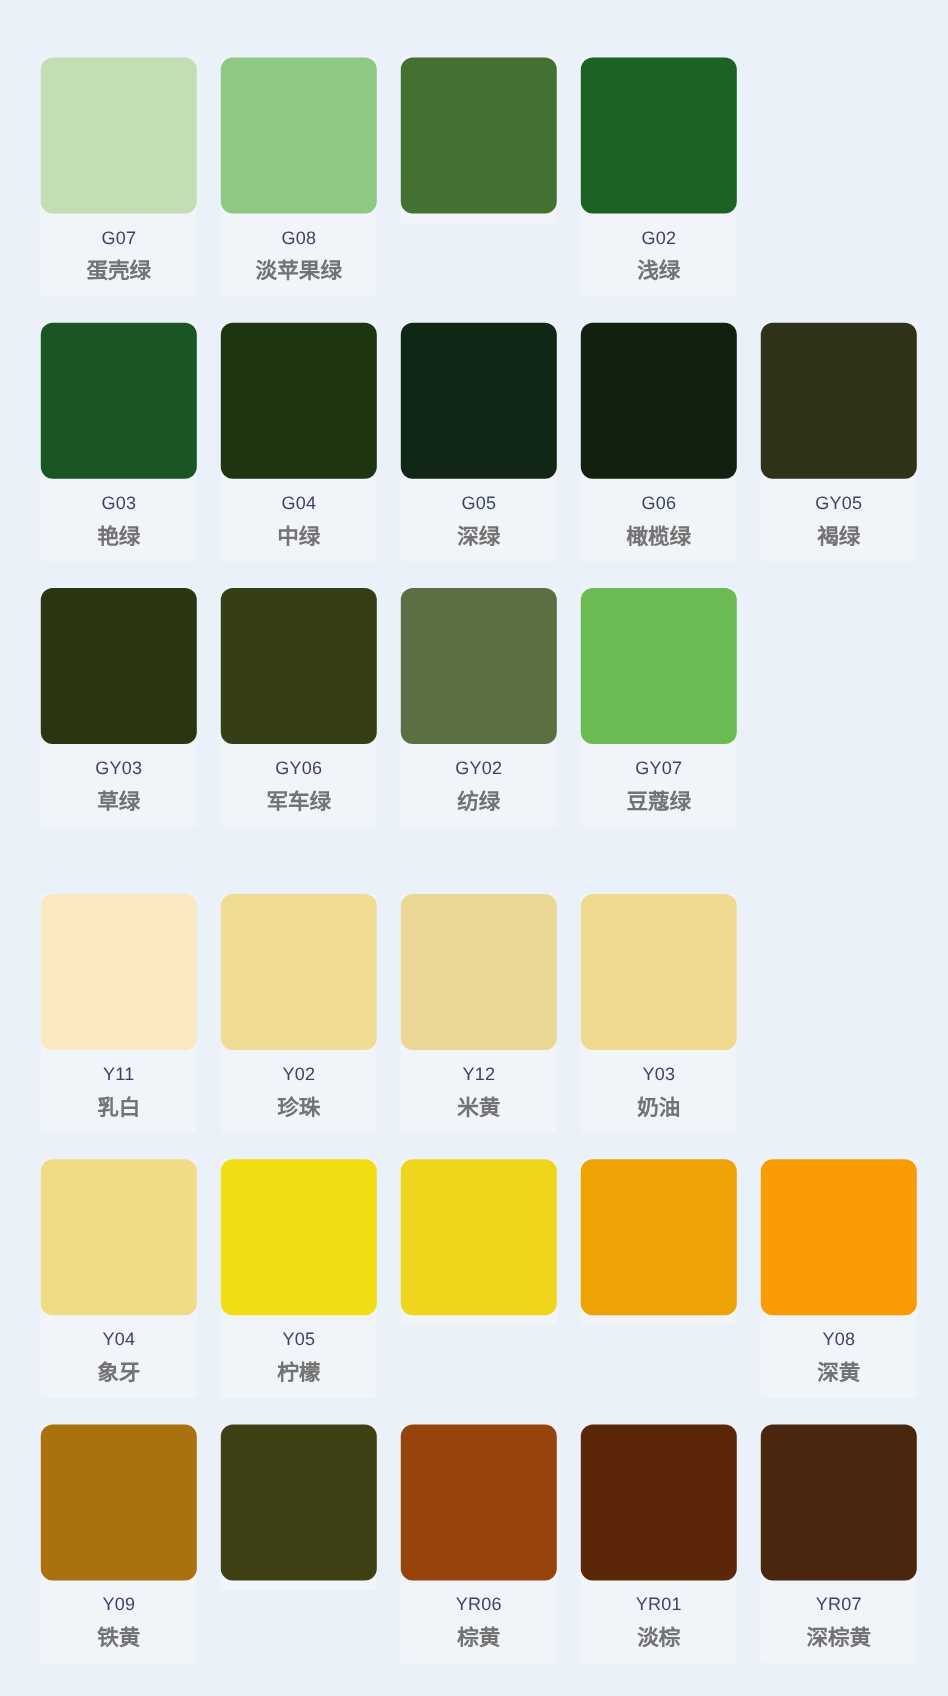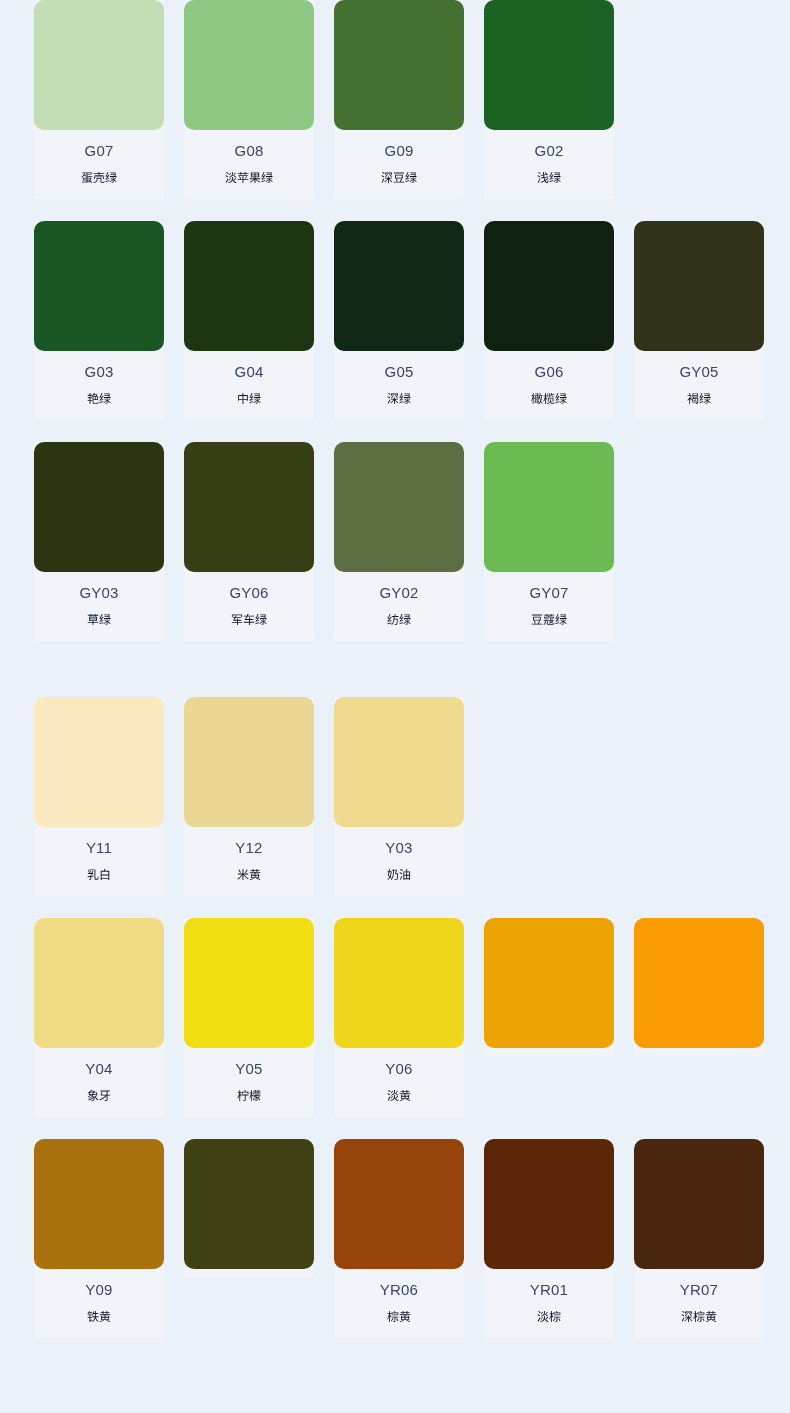--- a/index.html
+++ b/index.html
@@ -12,20 +12,21 @@
     height: 1413px;
     background: #eaf1f9;
     font-family: "Liberation Sans", "DejaVu Sans", sans-serif;
     overflow: hidden;
     position: relative;
   }
 
   #palette-root {
     width: 790px;
     position: relative;
+    margin-top: 48px;
   }
 
   .group {
     position: relative;
   }
 
   .group + .group {
     margin-top: 56px;
   }
 
@@ -65,24 +66,24 @@
   .swatch-code {
     display: block;
     font-size: 15px;
     line-height: 20px;
     color: #3c4466;
     letter-spacing: 0.2px;
   }
 
   .swatch-name {
     display: block;
-    font-size: 12px;
+    font-size: 18px;
     line-height: 26px;
-    font-weight: 400;
-    color: #0f172a;
+    font-weight: 700;
+    color: #737373;
     margin-top: 4px;
     white-space: nowrap;
   }
 </style>
 </head>
 <body style="background: rgb(234, 241, 249);">
 
 <div id="palette-root">
     <div class="group">
       <div class="row">
@@ -95,24 +96,20 @@
         </div>
         <div class="swatch-card">
           <div class="swatch-chip" style="background-color: rgb(142, 200, 130);"></div>
           <div class="swatch-meta">
             <span class="swatch-code">G08</span>
             <span class="swatch-name">淡苹果绿</span>
           </div>
         </div>
         <div class="swatch-card">
           <div class="swatch-chip" style="background-color: rgb(68, 112, 50);"></div>
-          <div class="swatch-meta">
-            <span class="swatch-code">G09</span>
-            <span class="swatch-name">深豆绿</span>
-          </div>
         </div>
         <div class="swatch-card">
           <div class="swatch-chip" style="background-color: rgb(28, 98, 37);"></div>
           <div class="swatch-meta">
             <span class="swatch-code">G02</span>
             <span class="swatch-name">浅绿</span>
           </div>
         </div>
       </div>
       <div class="row">
@@ -186,20 +183,27 @@
     <div class="group">
       <div class="row">
         <div class="swatch-card">
           <div class="swatch-chip" style="background-color: rgb(249, 232, 192);"></div>
           <div class="swatch-meta">
             <span class="swatch-code">Y11</span>
             <span class="swatch-name">乳白</span>
           </div>
         </div>
         <div class="swatch-card">
+          <div class="swatch-chip" style="background-color: rgb(240, 220, 146);"></div>
+          <div class="swatch-meta">
+            <span class="swatch-code">Y02</span>
+            <span class="swatch-name">珍珠</span>
+          </div>
+        </div>
+        <div class="swatch-card">
           <div class="swatch-chip" style="background-color: rgb(235, 215, 148);"></div>
           <div class="swatch-meta">
             <span class="swatch-code">Y12</span>
             <span class="swatch-name">米黄</span>
           </div>
         </div>
         <div class="swatch-card">
           <div class="swatch-chip" style="background-color: rgb(240, 218, 143);"></div>
           <div class="swatch-meta">
             <span class="swatch-code">Y03</span>
@@ -217,30 +221,30 @@
         </div>
         <div class="swatch-card">
           <div class="swatch-chip" style="background-color: rgb(240, 222, 19);"></div>
           <div class="swatch-meta">
             <span class="swatch-code">Y05</span>
             <span class="swatch-name">柠檬</span>
           </div>
         </div>
         <div class="swatch-card">
           <div class="swatch-chip" style="background-color: rgb(239, 214, 28);"></div>
-          <div class="swatch-meta">
-            <span class="swatch-code">Y06</span>
-            <span class="swatch-name">淡黄</span>
-          </div>
         </div>
         <div class="swatch-card">
           <div class="swatch-chip" style="background-color: rgb(237, 163, 4);"></div>
         </div>
         <div class="swatch-card">
           <div class="swatch-chip" style="background-color: rgb(249, 156, 4);"></div>
+          <div class="swatch-meta">
+            <span class="swatch-code">Y08</span>
+            <span class="swatch-name">深黄</span>
+          </div>
         </div>
       </div>
       <div class="row">
         <div class="swatch-card">
           <div class="swatch-chip" style="background-color: rgb(169, 114, 14);"></div>
           <div class="swatch-meta">
             <span class="swatch-code">Y09</span>
             <span class="swatch-name">铁黄</span>
           </div>
         </div>

